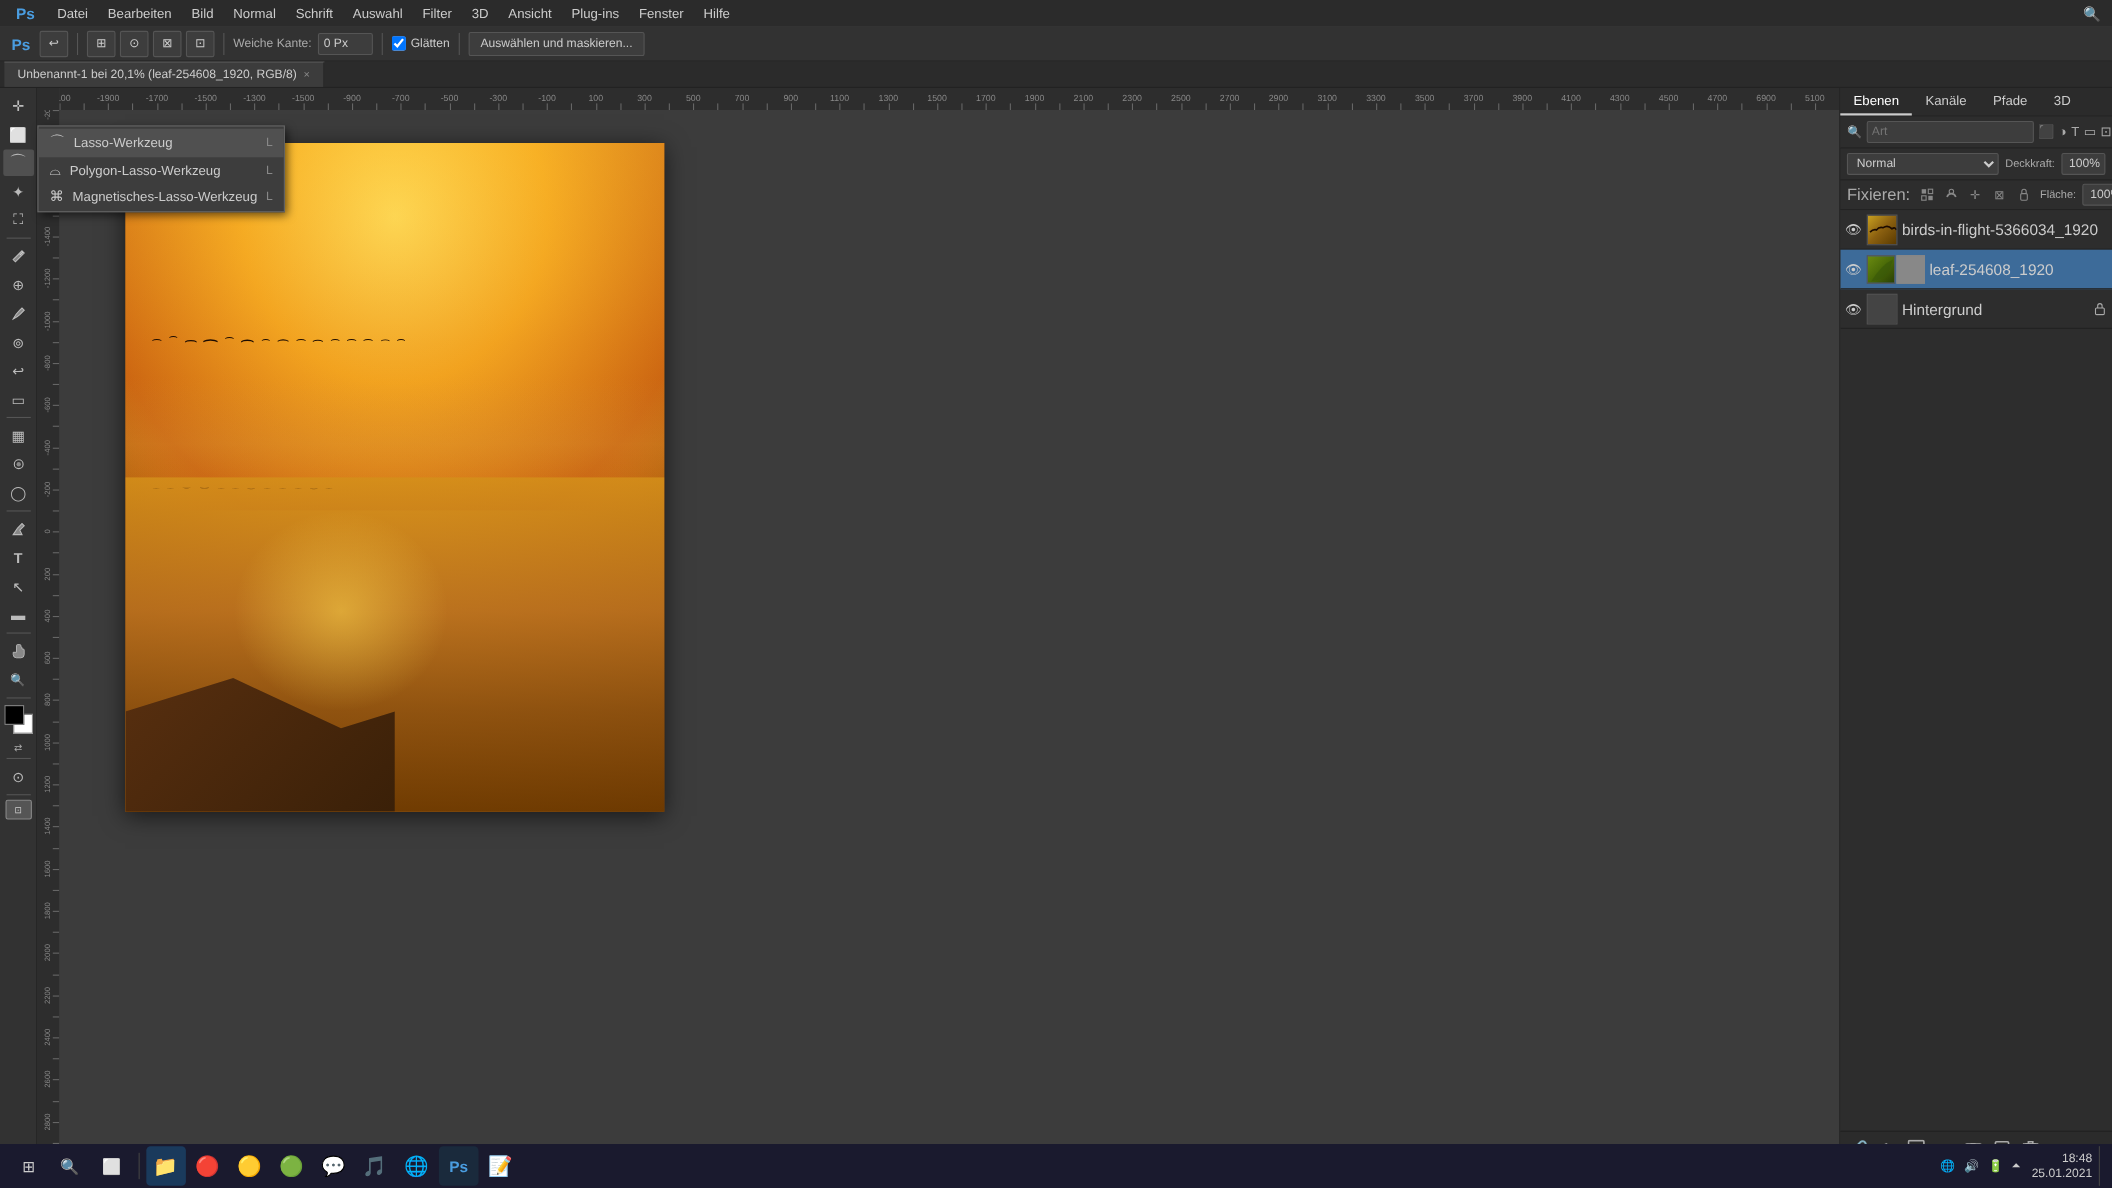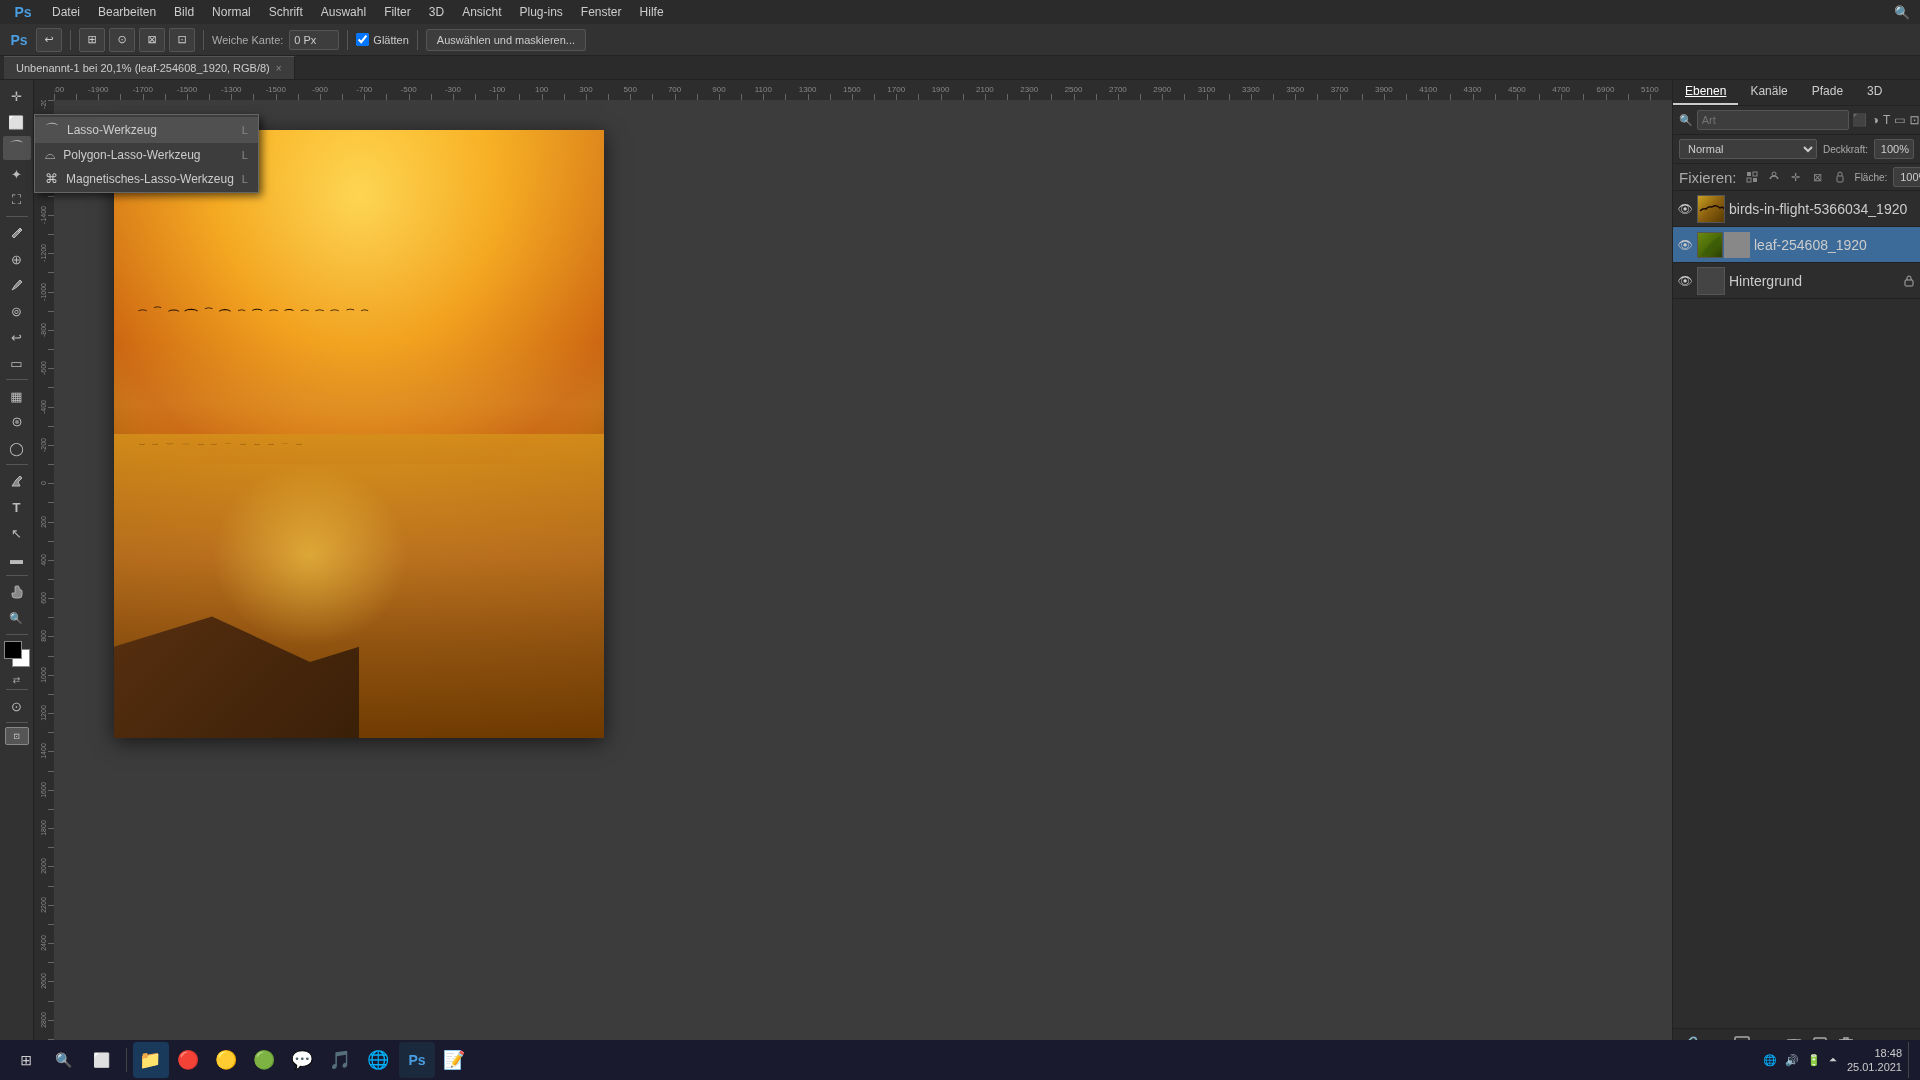--- a/index.html
+++ b/index.html
@@ -201,21 +201,20 @@
     .panel-tab {
       padding: 4px 12px;
       font-size: 12px;
       color: #ccc;
       cursor: pointer;
       border-bottom: 2px solid transparent;
     }
     .panel-tab.active {
       color: #fff;
       border-bottom: 2px solid #ccc;
-      text-decoration: underline;
     }
 
     
     #panel-toolbar {
       display: flex;
       align-items: center;
       padding: 4px 6px;
       gap: 4px;
       border-bottom: 1px solid #222;
       background: #2d2d2d;

